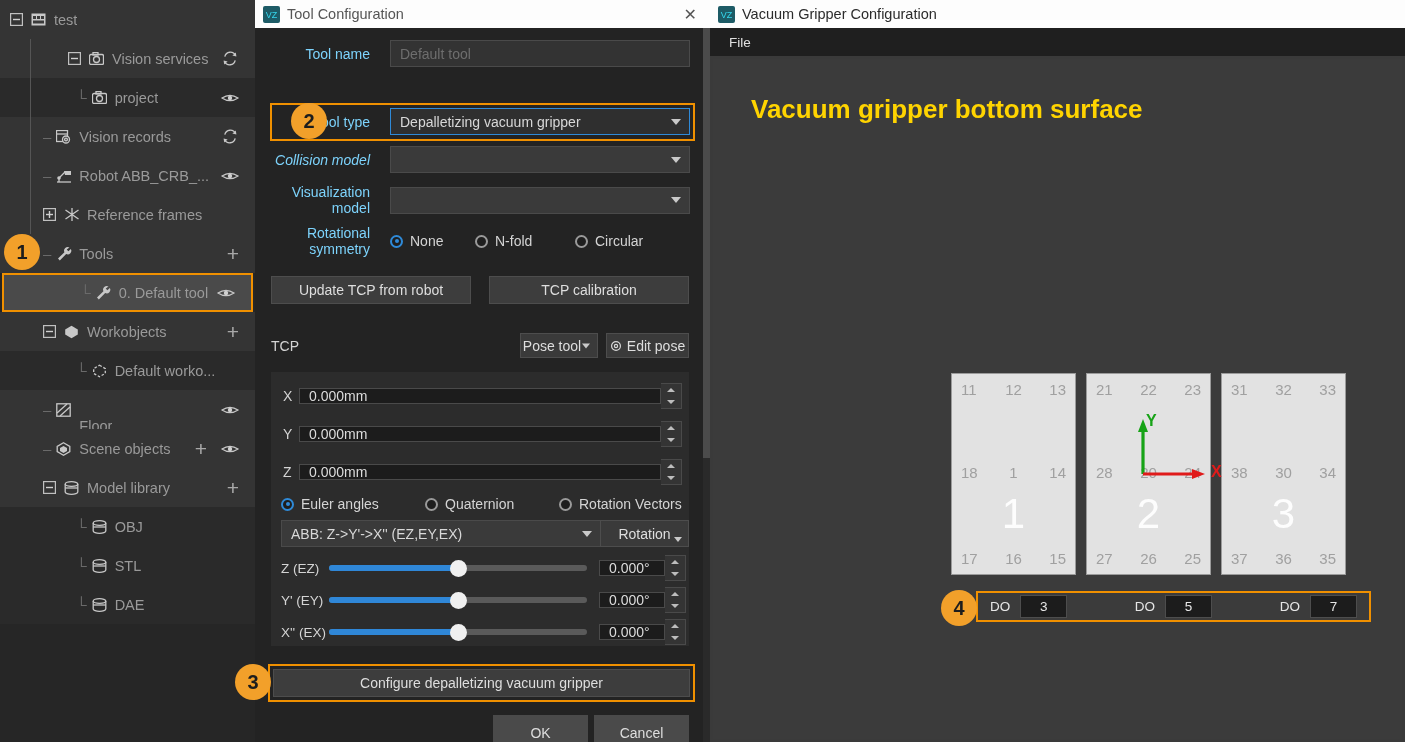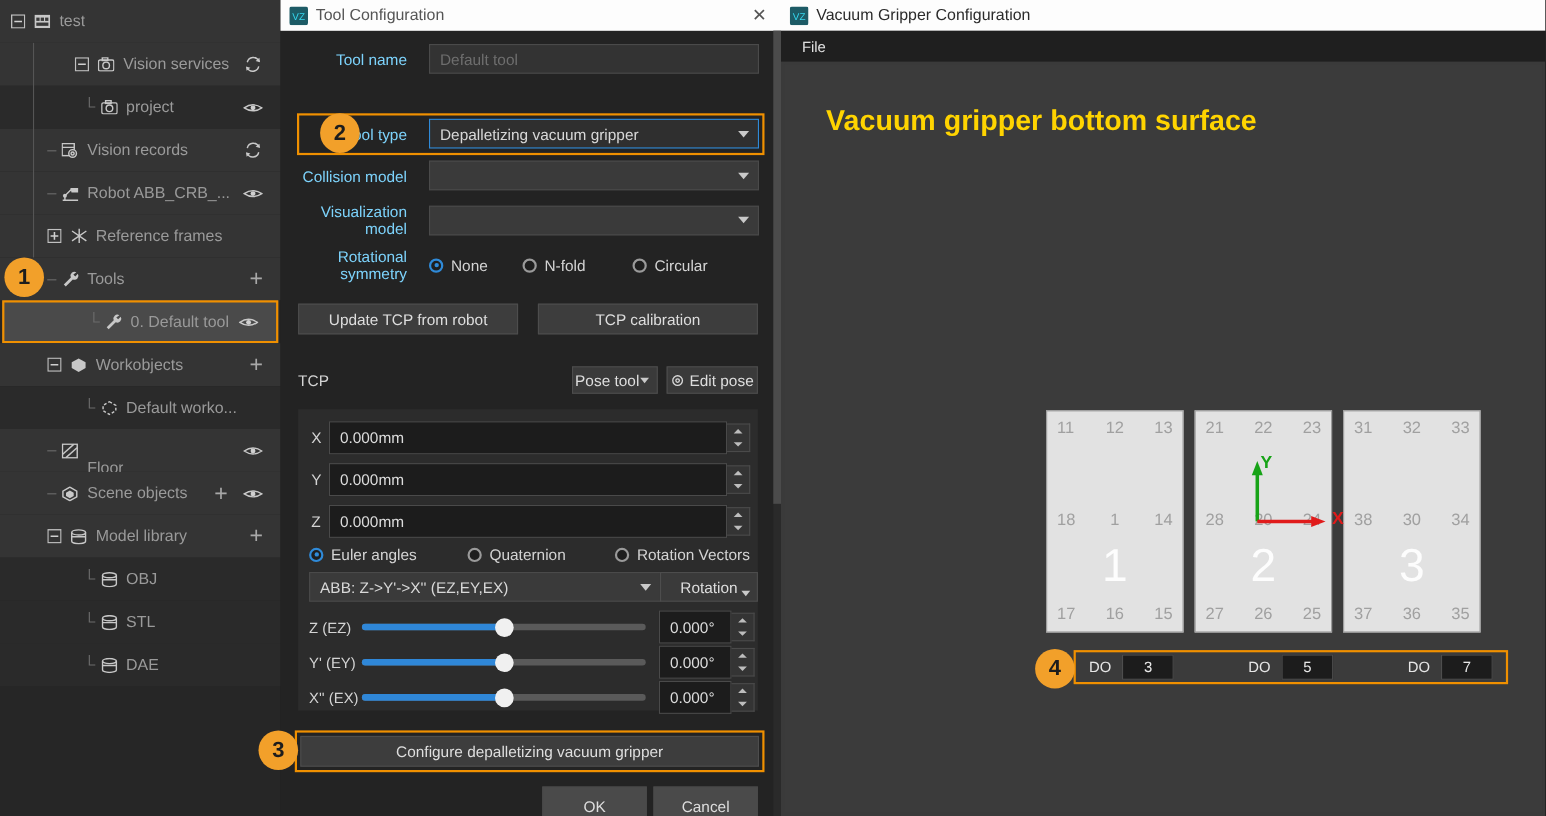--- a/index.html
+++ b/index.html
@@ -60,21 +60,21 @@
   .rdot.on:after { content:""; position:absolute; left:2.5px; top:2.5px;
     width:4px;height:4px;border-radius:50%;background:#2f8ad8; }
 
   .btn { background:#3d3d3d; border:1px solid #4d4d4d; color:#dedede;
     font-size:14px; display:flex; align-items:center; justify-content:center; }
   .btn.sm { background:#3a3a3a; }
 
   .grpbox { position:absolute; background:#2c2c2c; }
   .sp-wrap { position:absolute; display:flex; align-items:center; }
   .sp-lbl { color:#d4d4d4; font-size:14px; width:16px; }
-  .sp-field { height:30px; background:#1c1c1c; border:1px solid #4a4a4a;
+  .sp-field { height:16px; background:#1c1c1c; border:1px solid #4a4a4a;
     display:flex; align-items:center; padding:0 9px; color:#dcdcdc; font-size:14px; }
   .sp-btns { width:21px; height:26px; background:#343434; border:1px solid #4a4a4a;
     border-left:none; display:flex; flex-direction:column; }
   .sp-b { flex:1; display:flex; align-items:center; justify-content:center; }
   .ar-u { width:0;height:0;border-left:4px solid transparent;border-right:4px solid transparent;border-bottom:4px solid #bdbdbd; }
   .ar-d { width:0;height:0;border-left:4px solid transparent;border-right:4px solid transparent;border-top:4px solid #bdbdbd; }
 
   .sl-row { position:absolute; display:flex; align-items:center; }
   .sl-lbl { color:#d4d4d4; font-size:13.5px; width:48px; }
   .sl-track { position:relative; height:6px; background:#5a5a5a; border-radius:3px; }
@@ -431,21 +431,21 @@
       <div class="frow" style="left:0; top:80px; width:440px;">
         <span class="flabel" style="width:115px;">Tool type</span>
         <span class="fsel focus" style="width:300px; margin-left:20px;">
           <span>Depalletizing vacuum gripper</span>
           <i class="caret"></i>
         </span>
       </div>
       <div class="badge" style="left:36px; top:75px;">2</div>
 
       <div class="frow" style="left:0; top:118px; width:440px;">
-        <span class="flabel" style="width:115px;">Collision model</span>
+        <span class="flabel" style="width:115px;font-style:italic;">Collision model</span>
         <span class="fsel" style="width:300px; margin-left:20px;">
           <span></span>
           <i class="caret"></i>
         </span>
       </div>
 
       <div class="frow" style="left:0; top:156px; width:440px;">
         <span class="flabel" style="width:115px;">Visualization model</span>
         <span class="fsel" style="width:300px; margin-left:20px;">
           <span></span>

